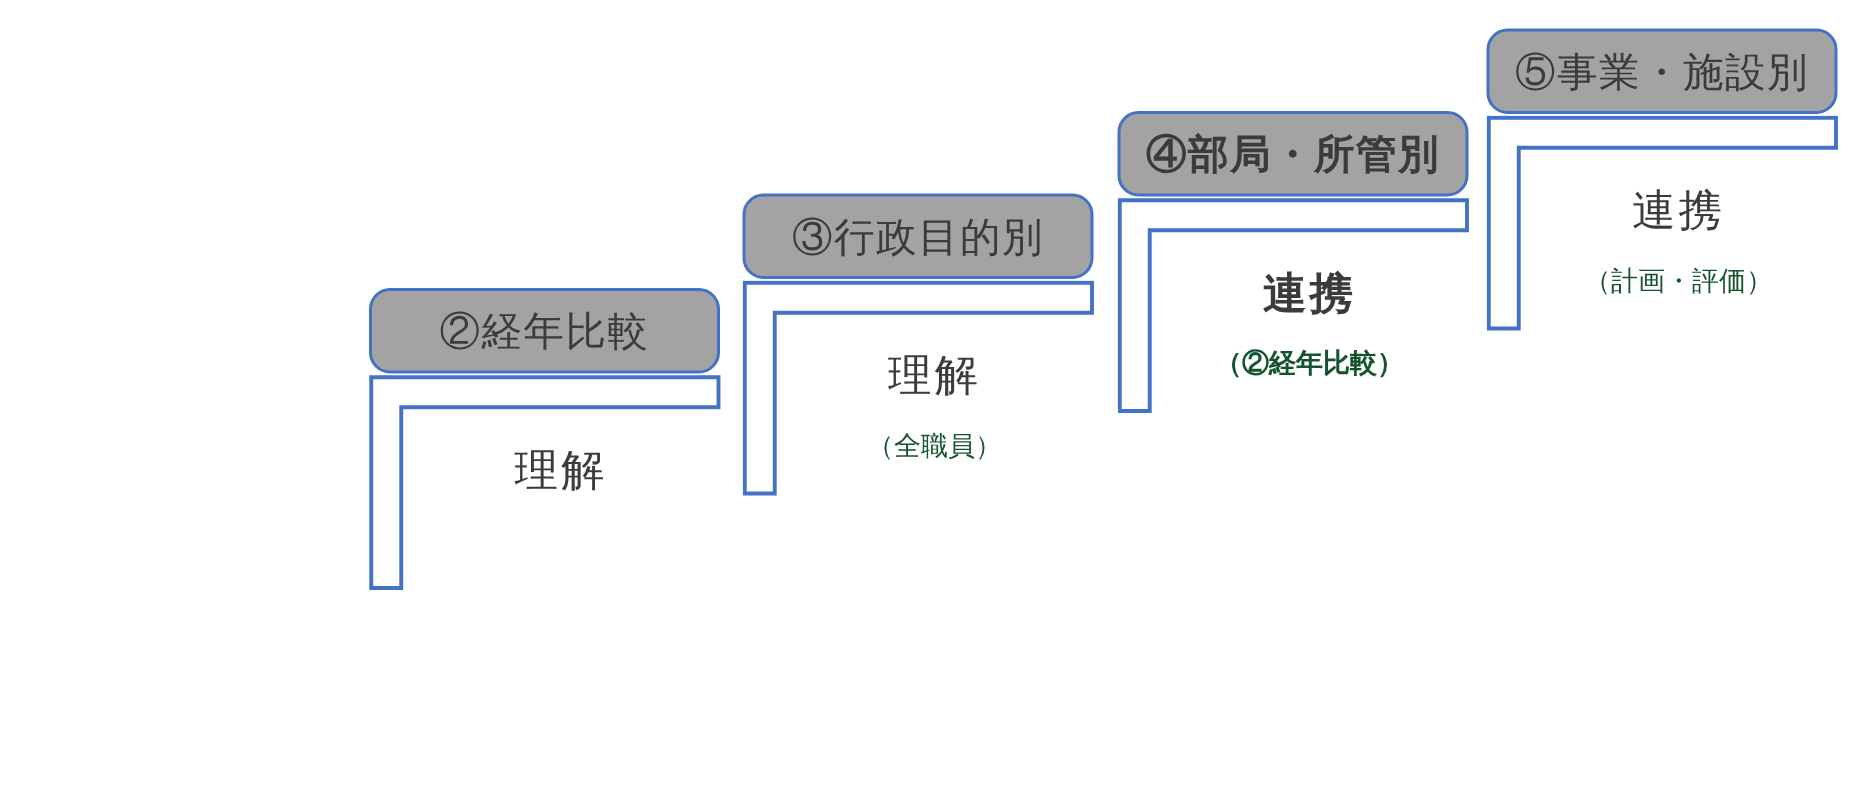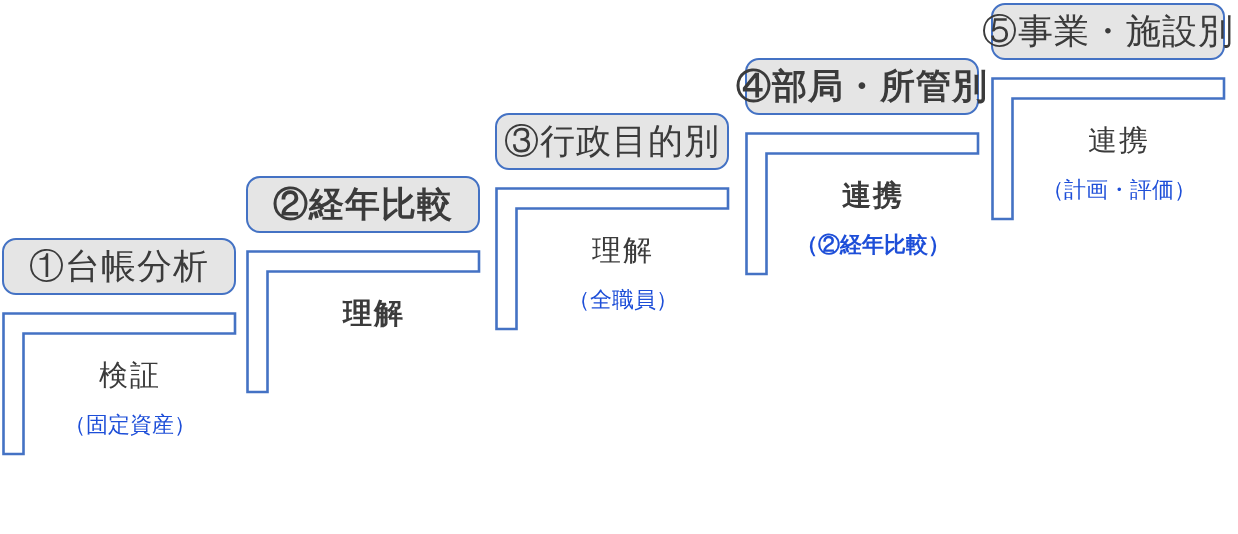--- a/index.html
+++ b/index.html
@@ -14,39 +14,39 @@
     height: 534px;
     background: #ffffff;
     overflow: hidden;
   }
   .step {
     position: absolute;
     width: 236px;
     height: 230px;
   }
   .s1 { left: 2px;   top: 238px; }
-  .s2 { left: 246px; top: 176px; font-weight: bold; }
+  .s2 { left: 246px; top: 176px; }
   .s3 { left: 495px; top: 113px; padding-left: 28px; }
   .s4 { left: 745px; top: 58px; font-weight: bold;  }
   .s5 { left: 991px; top: 3px;   }
 
   .label-box {
     position: absolute;
     left: 0;
-    top: 0;
+    top: 16px;
     width: 234px;
     height: 57px;
     box-sizing: border-box;
     border: 2.8px solid #4472C4;
     border-radius: 14px;
-    background: #e5e5e5;
+    background: #a3a3a3;
     display: flex;
     align-items: center;
     justify-content: center;
-    font-size: 35px;
+    font-size: 27px;
     color: #3b3b3b;
     letter-spacing: 1px;
     white-space: nowrap;
   }
   .stair-shape {
     position: absolute;
     left: 0;
     top: 74px;
     display: block;
   }
@@ -60,38 +60,30 @@
     color: #3b3b3b;
     letter-spacing: 2px;
     white-space: nowrap;
   }
   .note {
     position: absolute;
     left: 22px;
     top: 172px;
     width: 212px;
     text-align: center;
-    font-size: 22px;
-    color: #1d4ed8;
+    font-size: 18px;
+    color: #14532d;
     white-space: nowrap;
   }
 </style>
 </head>
 <body>
 
 <div class="canvas">
 
-  <div class="step s1">
-    <div class="label-box">①台帳分析</div>
-    <svg class="stair-shape" width="236" height="144" viewBox="0 0 236 144">
-      <path d="M1.5,1.5 H233 V21.5 H21.5 V142 H1.5 Z" fill="#ffffff" stroke="#4472C4" stroke-width="2.6" stroke-linejoin="miter"></path>
-    </svg>
-    <div class="keyword">検証</div>
-    <div class="note">（固定資産）</div>
-  </div>
 
   <div class="step s2">
     <div class="label-box">②経年比較</div>
     <svg class="stair-shape" width="236" height="144" viewBox="0 0 236 144">
       <path d="M1.5,1.5 H233 V21.5 H21.5 V142 H1.5 Z" fill="#ffffff" stroke="#4472C4" stroke-width="2.6" stroke-linejoin="miter"></path>
     </svg>
     <div class="keyword">理解</div>
   </div>
 
   <div class="step s3">

